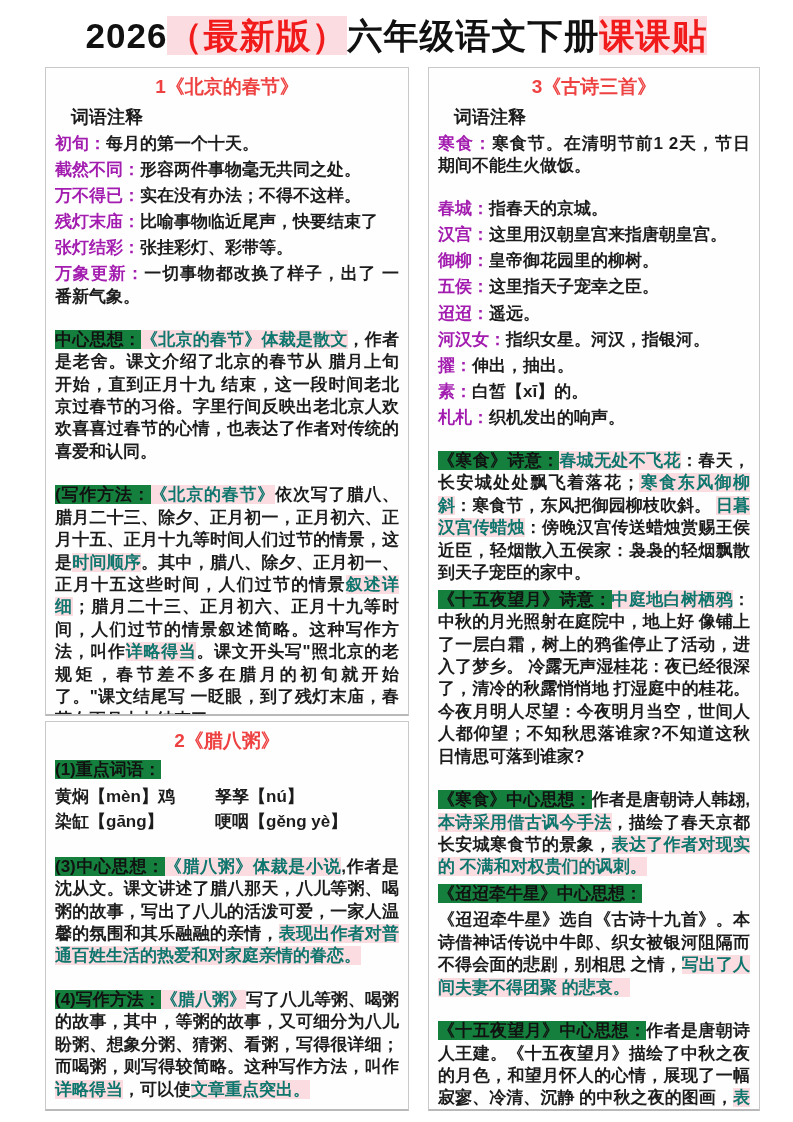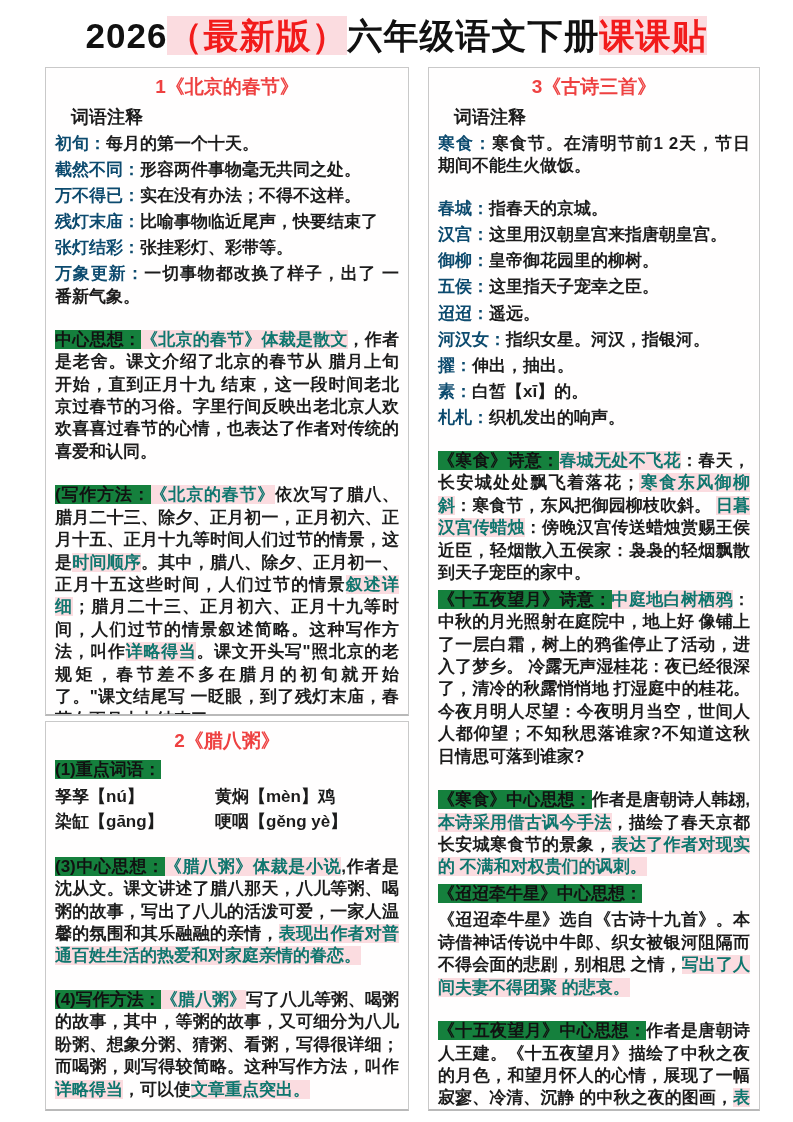--- a/index.html
+++ b/index.html
@@ -61,21 +61,21 @@
     text-align:justify;
   }
   .para{
     font-size:17px;
     font-weight:bold;
     line-height:1.32;
     margin:4px 0;
     text-align:justify;
   }
   .gap{height:13px;}
-  .seg-term{font-weight:bold;color:#0c4a6e;}
+  .seg-term{font-weight:bold;color:#a21caf;}
   .seg-plain{color:#1c1c1c;}
   .seg-label{
     color:#111111;
     background:#15803d;
     font-weight:bold;
   }
   .seg-red{
     color:#0f766e;
     background:#fbdce0;
   }
@@ -113,22 +113,22 @@
             <div class="para"><span class="seg-label">中心思想：</span><span class="seg-red">《北京的春节》体裁是散文</span><span class="seg-plain">，作者是老舍。课文介绍了北京的春节从 腊月上旬开始，直到正月十九 结束，这一段时间老北京过春节的习俗。字里行间反映出老北京人欢欢喜喜过春节的心情，也表达了作者对传统的喜爱和认同。</span></div>
             <div class="gap"></div>
             <div class="para"><span class="seg-label">(写作方法：</span><span class="seg-red">《北京的春节》</span><span class="seg-plain">依次写了腊八、腊月二十三、除夕、正月初一，正月初六、正月十五、正月十九等时间人们过节的情景，这是</span><span class="seg-red">时间顺序</span><span class="seg-plain">。其中，腊八、除夕、正月初一、正月十五这些时间，人们过节的情景</span><span class="seg-red">叙述详细</span><span class="seg-plain">；腊月二十三、正月初六、正月十九等时间，人们过节的情景叙述简略。这种写作方法，叫作</span><span class="seg-red">详略得当</span><span class="seg-plain">。课文开头写"照北京的老规矩，春节差不多在腊月的初旬就开始了。"课文结尾写 一眨眼，到了残灯末庙，春节在正月十九结束了。 </span></div>
           </div>
       </div>
       <div class="box box-2">
         <div class="box-title">2《腊八粥》</div>
         <div>
             <div class="para"><span class="seg-label">(1)重点词语：</span></div>
             <div class="word-grid">
+              <div class="word-cell">黄焖【mèn】鸡</div>
               <div class="word-cell">孥孥【nú】</div>
-              <div class="word-cell">黄焖【mèn】鸡</div>
               <div class="word-cell">染缸【gāng】</div>
               <div class="word-cell">哽咽【gěng yè】</div>
             </div>
             <div class="gap"></div>
             <div class="para"><span class="seg-label">(3)中心思想：</span><span class="seg-red">《腊八粥》体裁是小说</span><span class="seg-plain">,作者是沈从文。课文讲述了腊八那天，八儿等粥、喝粥的故事，写出了八儿的活泼可爱，一家人温馨的氛围和其乐融融的亲情，</span><span class="seg-red">表现出作者对普通百姓生活的热爱和对家庭亲情的眷恋。</span></div>
             <div class="gap"></div>
             <div class="para"><span class="seg-label">(4)写作方法：</span><span class="seg-red">《腊八粥》</span><span class="seg-plain">写了八儿等粥、喝粥的故事，其中，等粥的故事，又可细分为八儿盼粥、想象分粥、猜粥、看粥，写得很详细；而喝粥，则写得较简略。这种写作方法，叫作</span><span class="seg-red">详略得当</span><span class="seg-plain">，可以使</span><span class="seg-red">文章重点突出。</span></div>
           </div>
       </div>
     </div>

